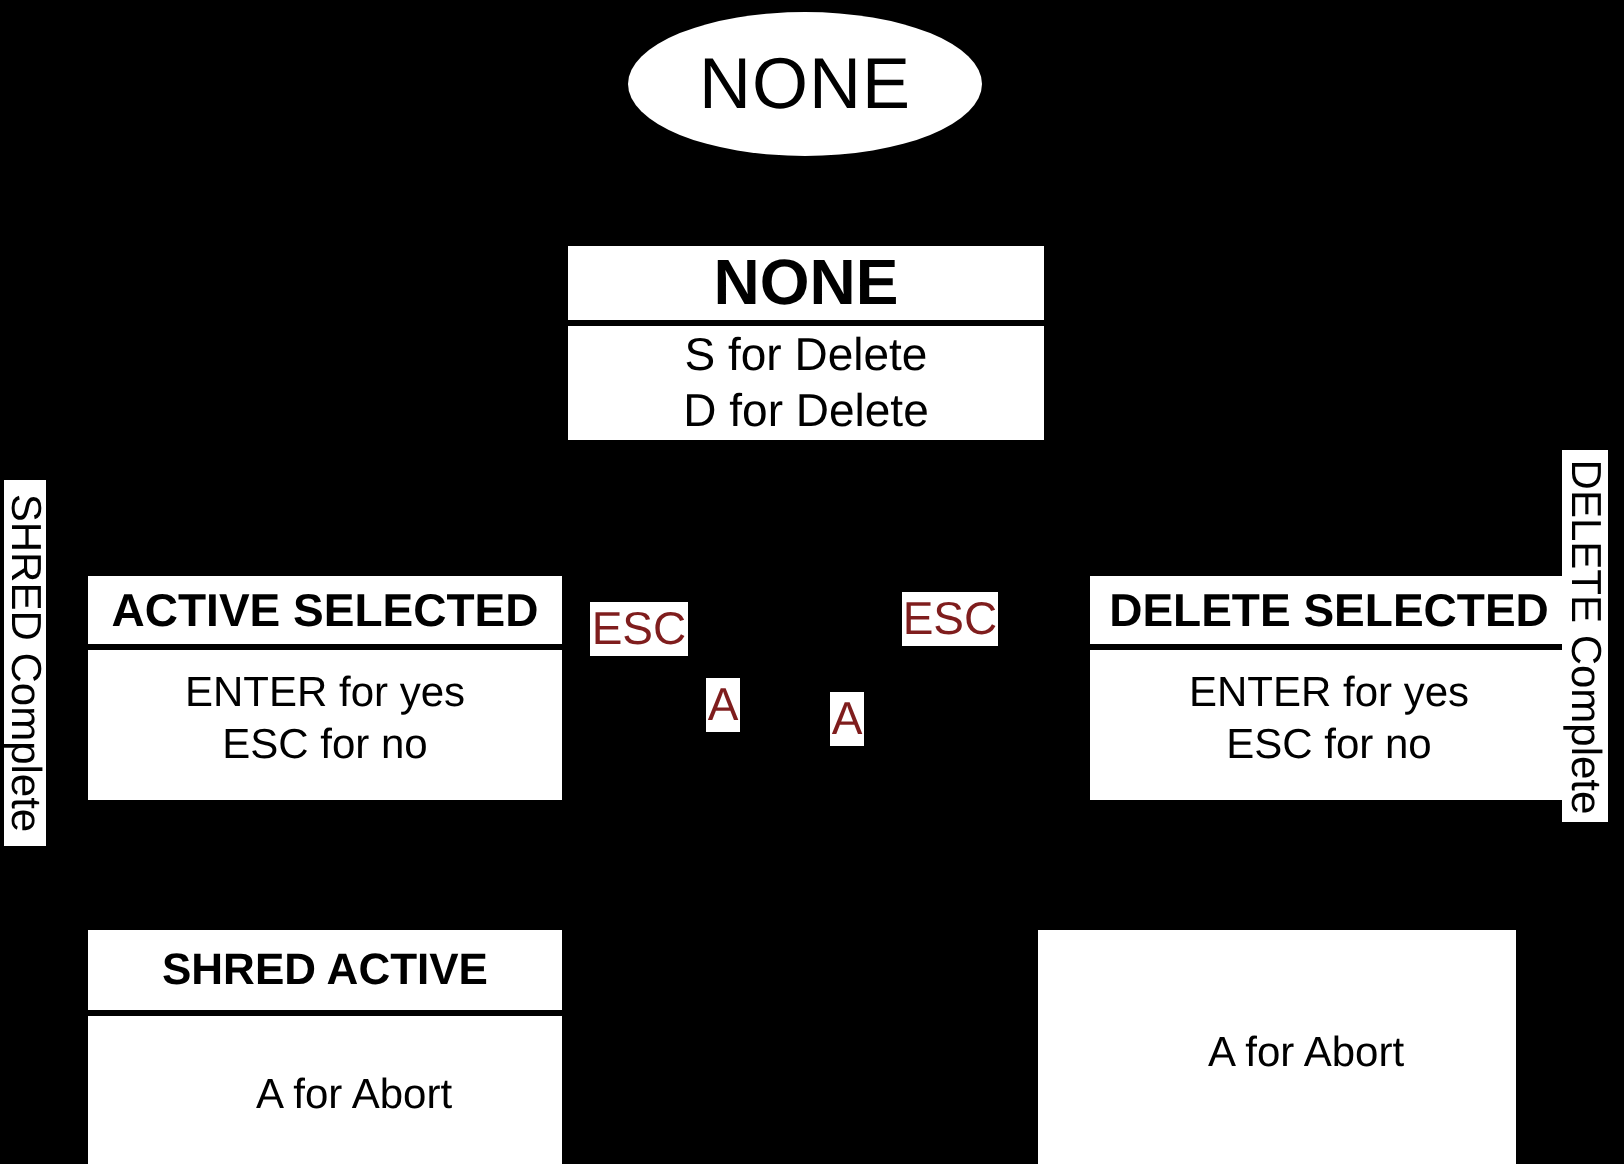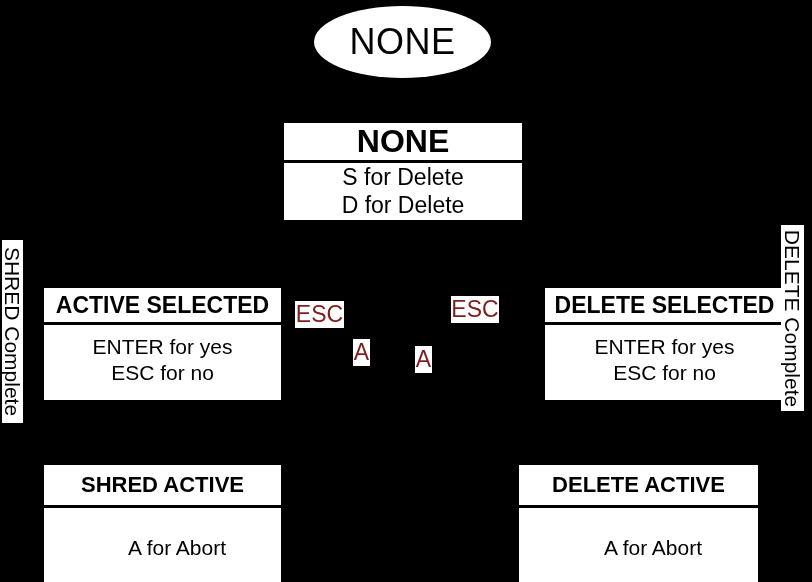--- a/index.html
+++ b/index.html
@@ -158,21 +158,20 @@
   </div>
 
   <div class="state-box box-active" style="left:44px; top:465px; width:237px; height:117px;">
     <div class="state-title">SHRED ACTIVE</div>
     <div class="state-body">
       <div class="line">A for Abort</div>
     </div>
   </div>
 
   <div class="state-box box-active" style="left:519px; top:465px; width:239px; height:117px;">
-    <div class="state-title">DELETE ACTIVE</div>
     <div class="state-body">
       <div class="line">A for Abort</div>
     </div>
   </div>
 
   <div class="edge-label" style="left:295px; top:301px; width:49px; height:27px; line-height:27px;">ESC</div>
   <div class="edge-label" style="left:451px; top:296px; width:48px; height:27px; line-height:27px;">ESC</div>
   <div class="edge-label" style="left:353px; top:339px; width:17px; height:27px; line-height:27px;">A</div>
   <div class="edge-label" style="left:415px; top:346px; width:17px; height:27px; line-height:27px;">A</div>
 

